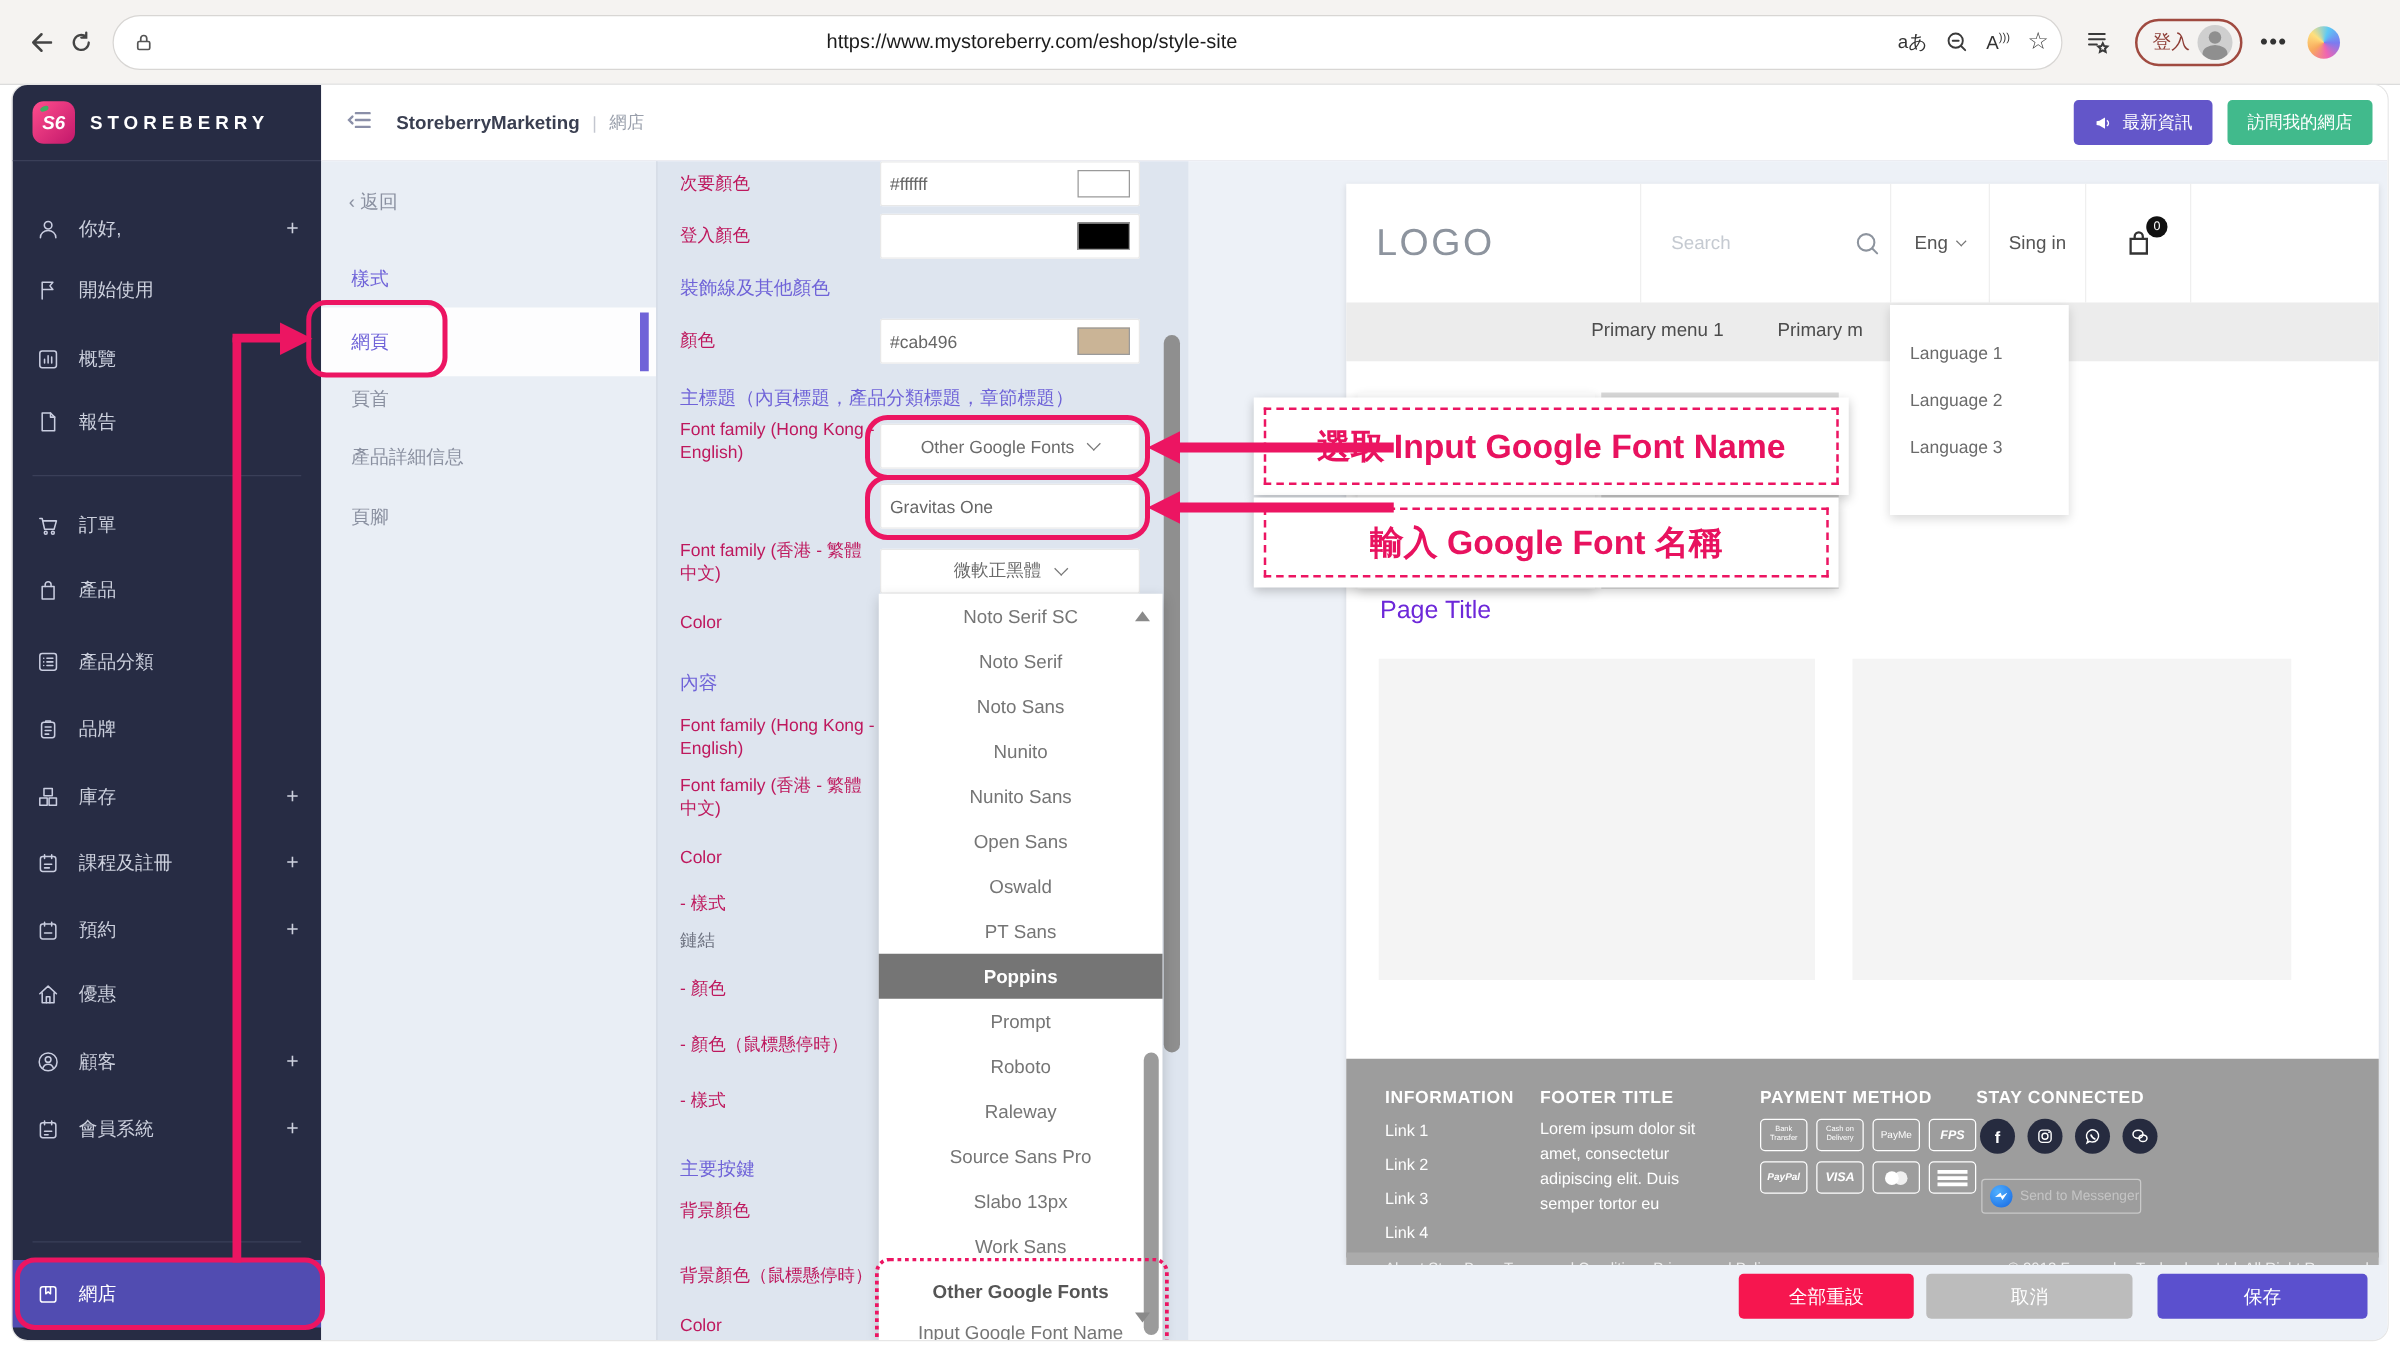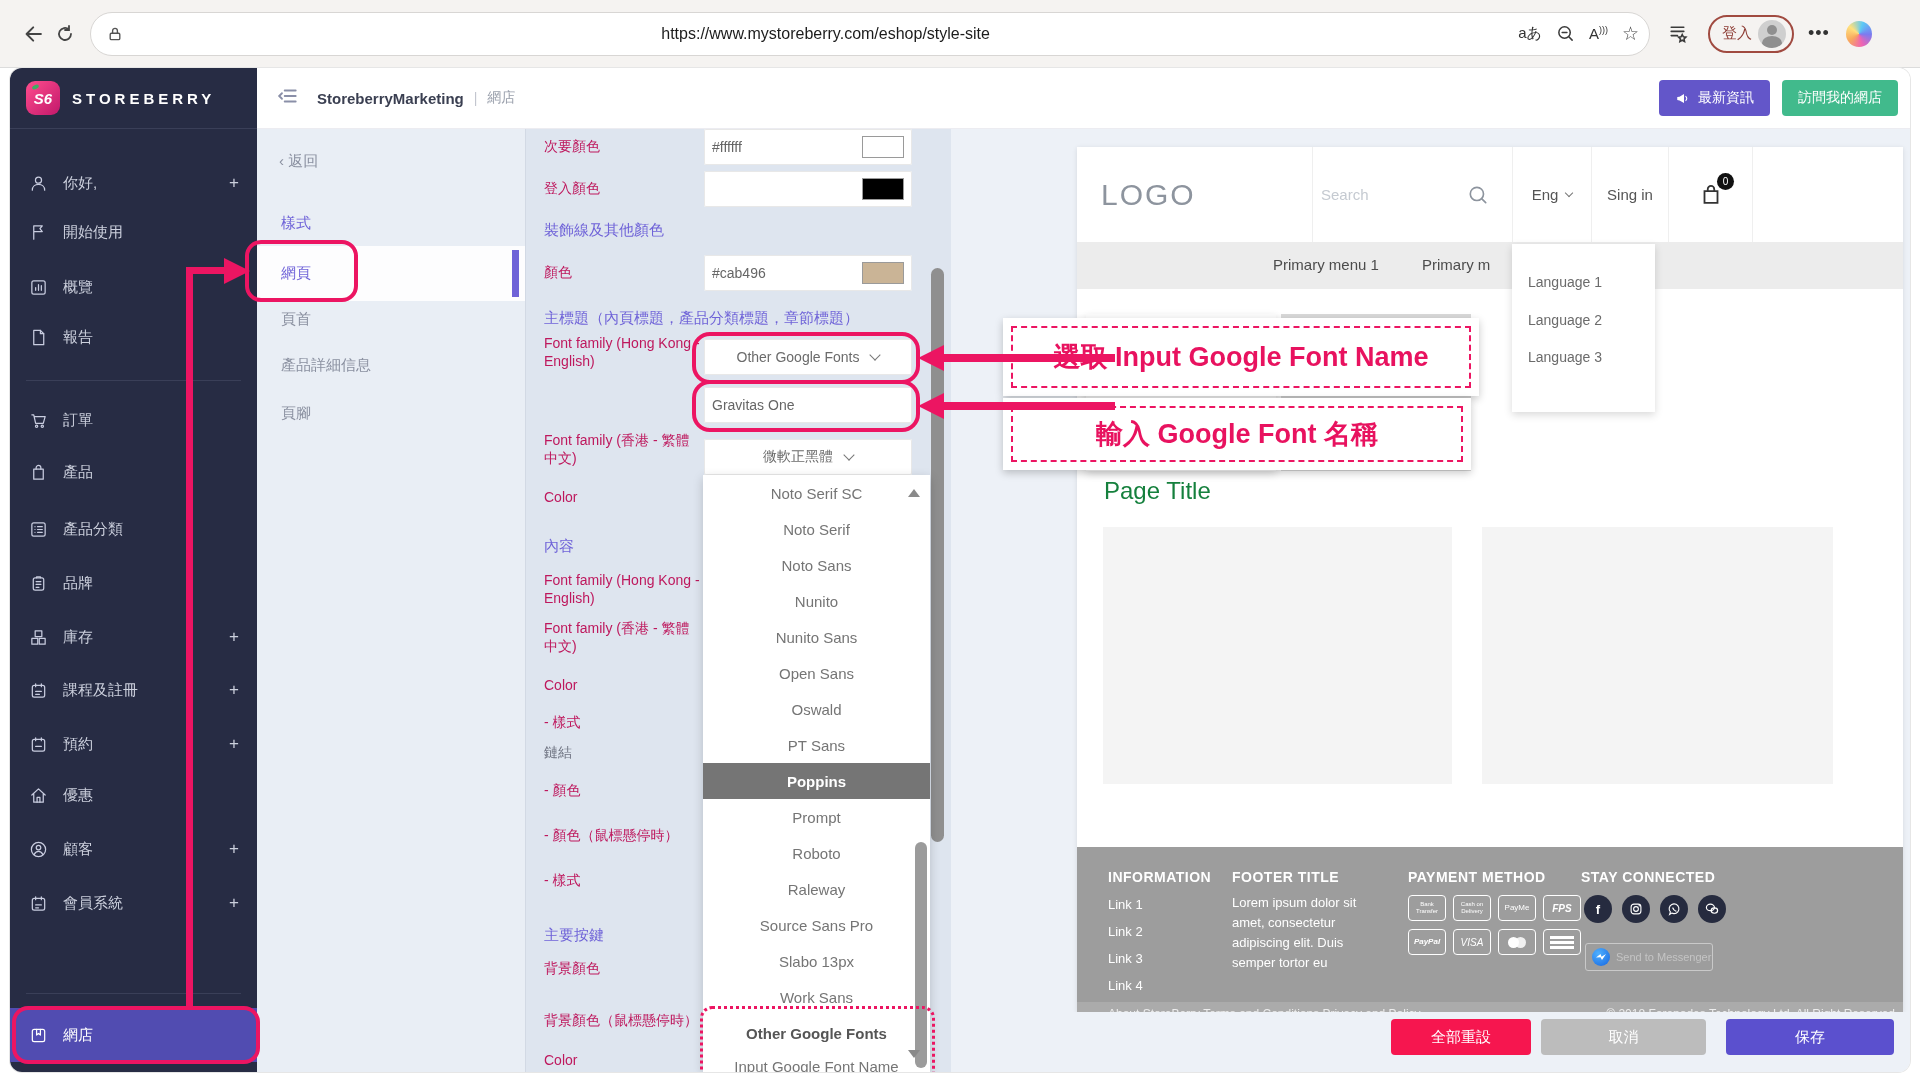--- a/index.html
+++ b/index.html
@@ -101,42 +101,42 @@
   .iscroll { position:absolute; right:3px; top:367px; width:12px; height:226px; border-radius:6px; background:#9b9b9b; }
 
   
   .preview { position:absolute; left:941px; top:61px; width:959px; height:943px; background:#edf1f7; }
   .site-card { position:absolute; left:126px; top:18px; width:826px; height:865px; background:#fff;
     box-shadow:0 1px 5px rgba(0,0,0,.10); }
   .ph { position:absolute; left:0; top:0; width:826px; height:95px; display:flex; }
   .ph-cell { height:95px; border-right:1px solid #efefef; display:flex; align-items:center; }
   .plogo { width:236px; } .plogo span { margin-left:24px; font-size:30px; color:#8d949e; letter-spacing:2px; }
   .psearch { width:200px; position:relative; }
-  .psearch input { border:none; outline:none; margin-left:8px; width:140px; font-size:15px; color:#555; background:transparent;
+  .psearch input { border:none; outline:none; margin-left:24px; width:140px; font-size:15px; color:#555; background:transparent;
     font-family:"Liberation Sans","DejaVu Sans",sans-serif; }
   .psearch input::placeholder { color:#c5cad1; }
   .peng { width:79px; justify-content:center; font-size:15px; color:#555; }
   .peng .chev { margin-left:8px; width:6px; height:6px; }
   .psign { width:77px; justify-content:center; font-size:15px; color:#555; }
   .pcart { width:84px; justify-content:center; position:relative; }
   .pcart .badge { position:absolute; top:26px; right:18px; width:17px; height:17px; background:#111; color:#fff;
     border-radius:50%; font-size:10px; display:flex; align-items:center; justify-content:center; }
   .ph-fill { flex:1; border-right:none; }
   .pbar { position:absolute; left:0; top:95px; width:826px; height:47px; background:#ececec; }
   .pbar .m1 { position:absolute; left:196px; top:14px; font-size:15px; color:#4c4c4c; }
   .pbar .m2 { position:absolute; left:345px; top:14px; font-size:15px; color:#4c4c4c; }
   .langdd { position:absolute; left:435px; top:97px; width:143px; height:168px; background:#fff;
     box-shadow:0 3px 8px rgba(0,0,0,.15); z-index:8; }
   .langdd div { position:absolute; left:16px; font-size:14px; color:#6b6b6b; cursor:pointer; }
   .secpanel { position:absolute; left:9px; top:167px; width:190px; height:157px; background:#fcfcfc;
     box-shadow:0 3px 8px rgba(0,0,0,.12); }
   .secpanel span { position:absolute; left:16px; top:20px; font-size:14px; color:#555; }
   .terpanel { position:absolute; left:204px; top:167px; width:190px; height:157px; background:#d9d9d9; }
   .terpanel span { position:absolute; left:16px; top:20px; font-size:14px; color:#4c4c4c; }
-  .ptitle { position:absolute; left:27px; top:330px; font-size:24px; color:#15803d; }
+  .ptitle { position:absolute; left:27px; top:330px; font-size:20px; color:#6d28d9; }
   .phold { position:absolute; top:380px; height:257px; background:#f4f4f4; }
 
   
   .pfoot { position:absolute; left:0; top:700px; width:826px; height:159px; background:#9d9d9d; color:#fff; }
   .fh { position:absolute; font-size:14px; font-weight:bold; letter-spacing:.5px; top:22px; }
   .flink { position:absolute; left:31px; font-size:13px; cursor:pointer; }
   .ftext { position:absolute; left:155px; top:46px; width:150px; font-size:13px; line-height:1.55; }
   .paybadge { position:absolute; width:38px; height:26px; border:1.5px solid #fff; border-radius:4px;
     font-size:6px; line-height:1.1; display:flex; align-items:center; justify-content:center; text-align:center; padding:1px; }
   .mc { display:flex; align-items:center; justify-content:center; }
@@ -537,21 +537,21 @@
           <span class="flink" style="top:104px">Link 3</span>
           <span class="flink" style="top:131px">Link 4</span>
           <span class="fh" style="left:155px">FOOTER TITLE</span>
           <div class="ftext">Lorem ipsum dolor sit amet, consectetur adipiscing elit. Duis semper tortor eu</div>
           <span class="fh" style="left:331px">PAYMENT METHOD</span>
           <div class="paybadge" style="left:331px;top:48px">Bank Transfer</div>
           <div class="paybadge" style="left:376px;top:48px">Cash on Delivery</div>
           <div class="paybadge" style="left:421px;top:48px;font-size:8px">PayMe</div>
           <div class="paybadge" style="left:466px;top:48px;font-size:10px;font-style:italic;font-weight:bold">FPS</div>
           <div class="paybadge" style="left:331px;top:82px;font-size:8px;font-style:italic;font-weight:bold">PayPal</div>
-          <div class="paybadge" style="left:376px;top:82px;font-size:10px;font-weight:normal;font-style:italic">VISA</div>
+          <div class="paybadge" style="left:376px;top:82px;font-size:10px;font-weight:bold;font-style:italic">VISA</div>
           <div class="paybadge mc" style="left:421px;top:82px">
               <i></i>
               <i></i>
             </div>
           <div class="paybadge stripes" style="left:466px;top:82px">
               <b></b>
               <b></b>
               <b></b>
             </div>
           <span class="fh" style="left:504px">STAY CONNECTED</span>

